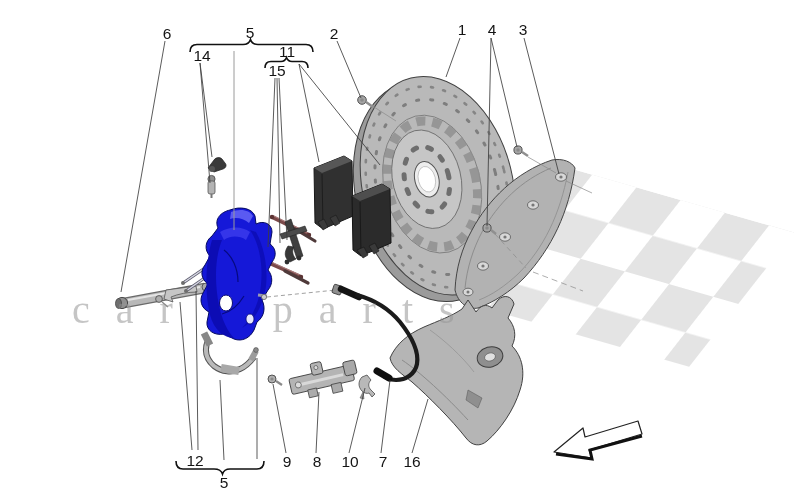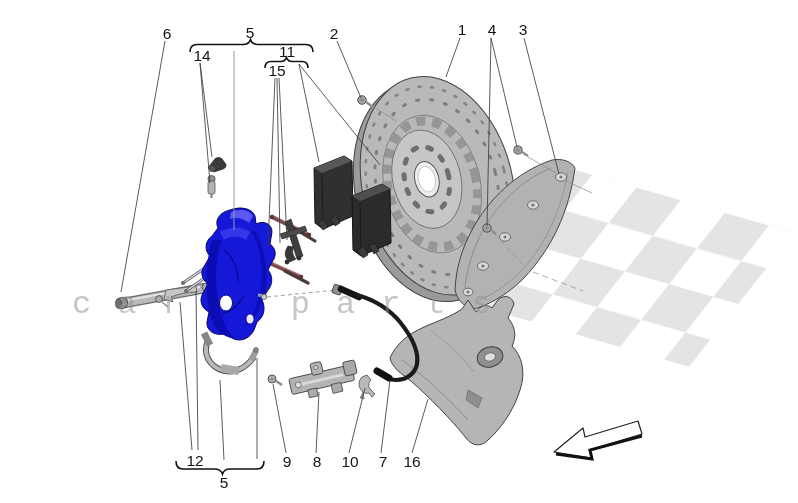--- a/index.html
+++ b/index.html
@@ -13,21 +13,21 @@
   .leader{stroke:#3d3d3d;stroke-width:.85;fill:none;}
   .thin{stroke:#8a8a8a;stroke-width:.7;fill:none;}
   .brace{stroke:#111;stroke-width:1.6;fill:none;}
   .wm1{
     position:absolute;left:50px;top:158px;z-index:5;pointer-events:none;
     font-family:"Liberation Sans",sans-serif;font-weight:bold;font-size:150px;
     letter-spacing:-18px;color:rgba(214,78,78,0.34);white-space:nowrap;
   }
   .wm2{
     position:absolute;left:72px;top:286px;z-index:5;pointer-events:none;
-    font-family:Liberation Mono, monospace;font-size:32px;
+    font-family:Liberation Serif, serif;font-size:40px;
     letter-spacing:26px;word-spacing:38px;color:rgba(150,150,150,0.55);white-space:nowrap;
   }
 </style>
 </head>
 <body>
 
 <div id="stage">
 <svg width="798" height="503" viewBox="0 0 798 503">
   <defs>
     <pattern id="chk" x="0" y="0" width="92" height="84" patternUnits="userSpaceOnUse">

